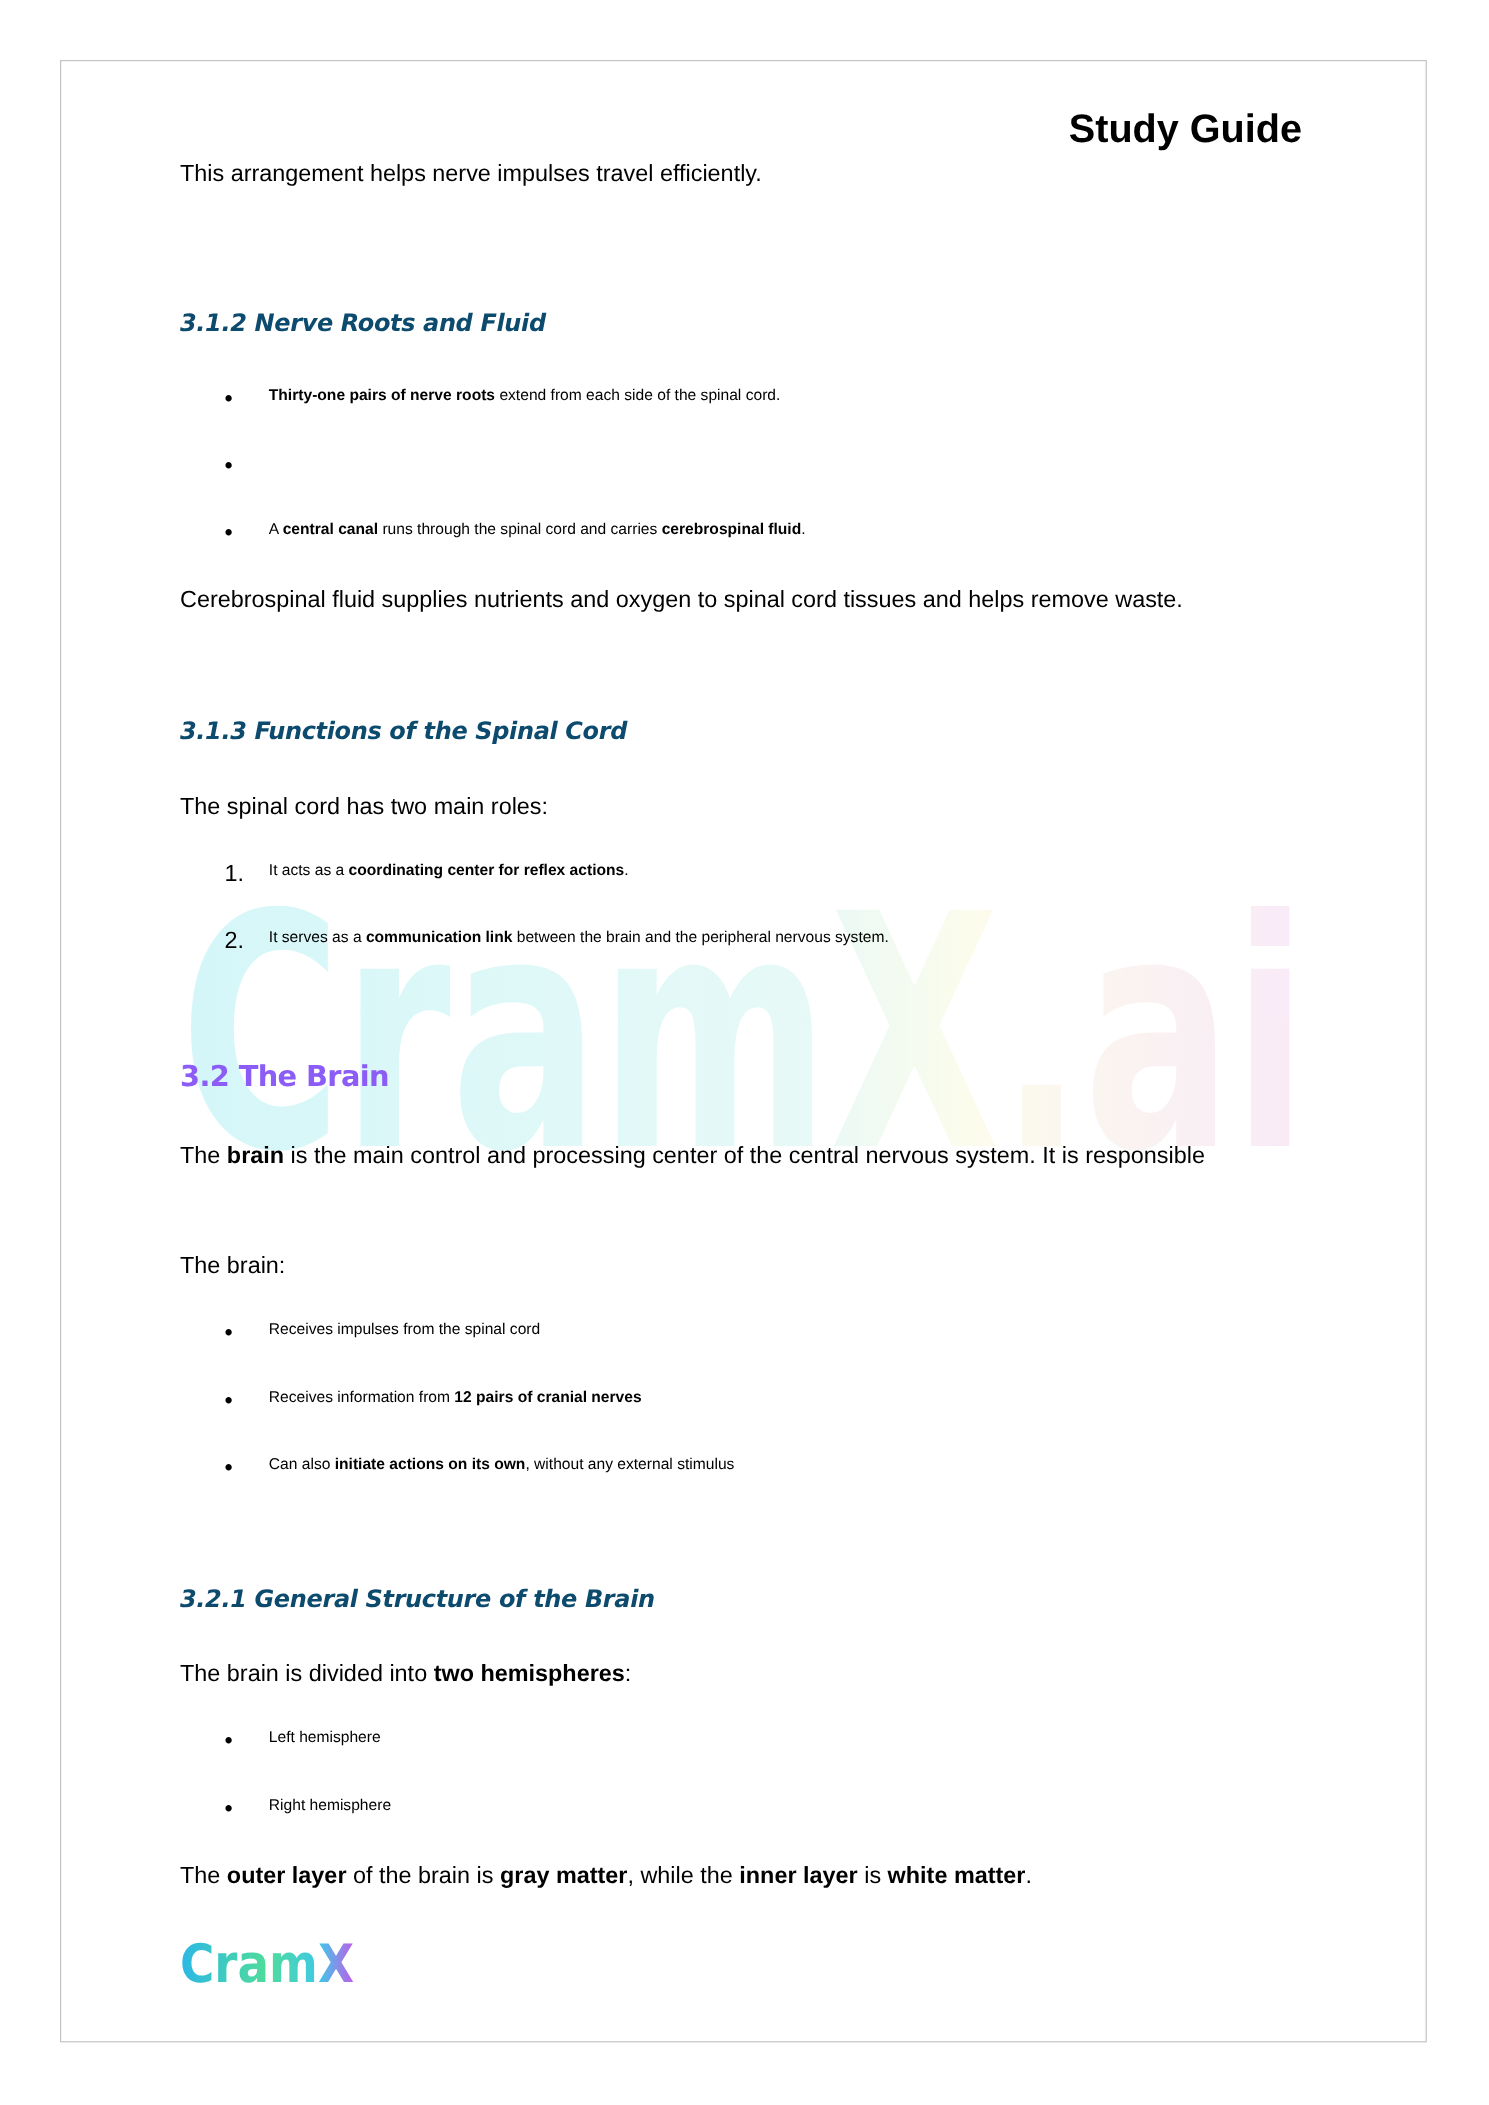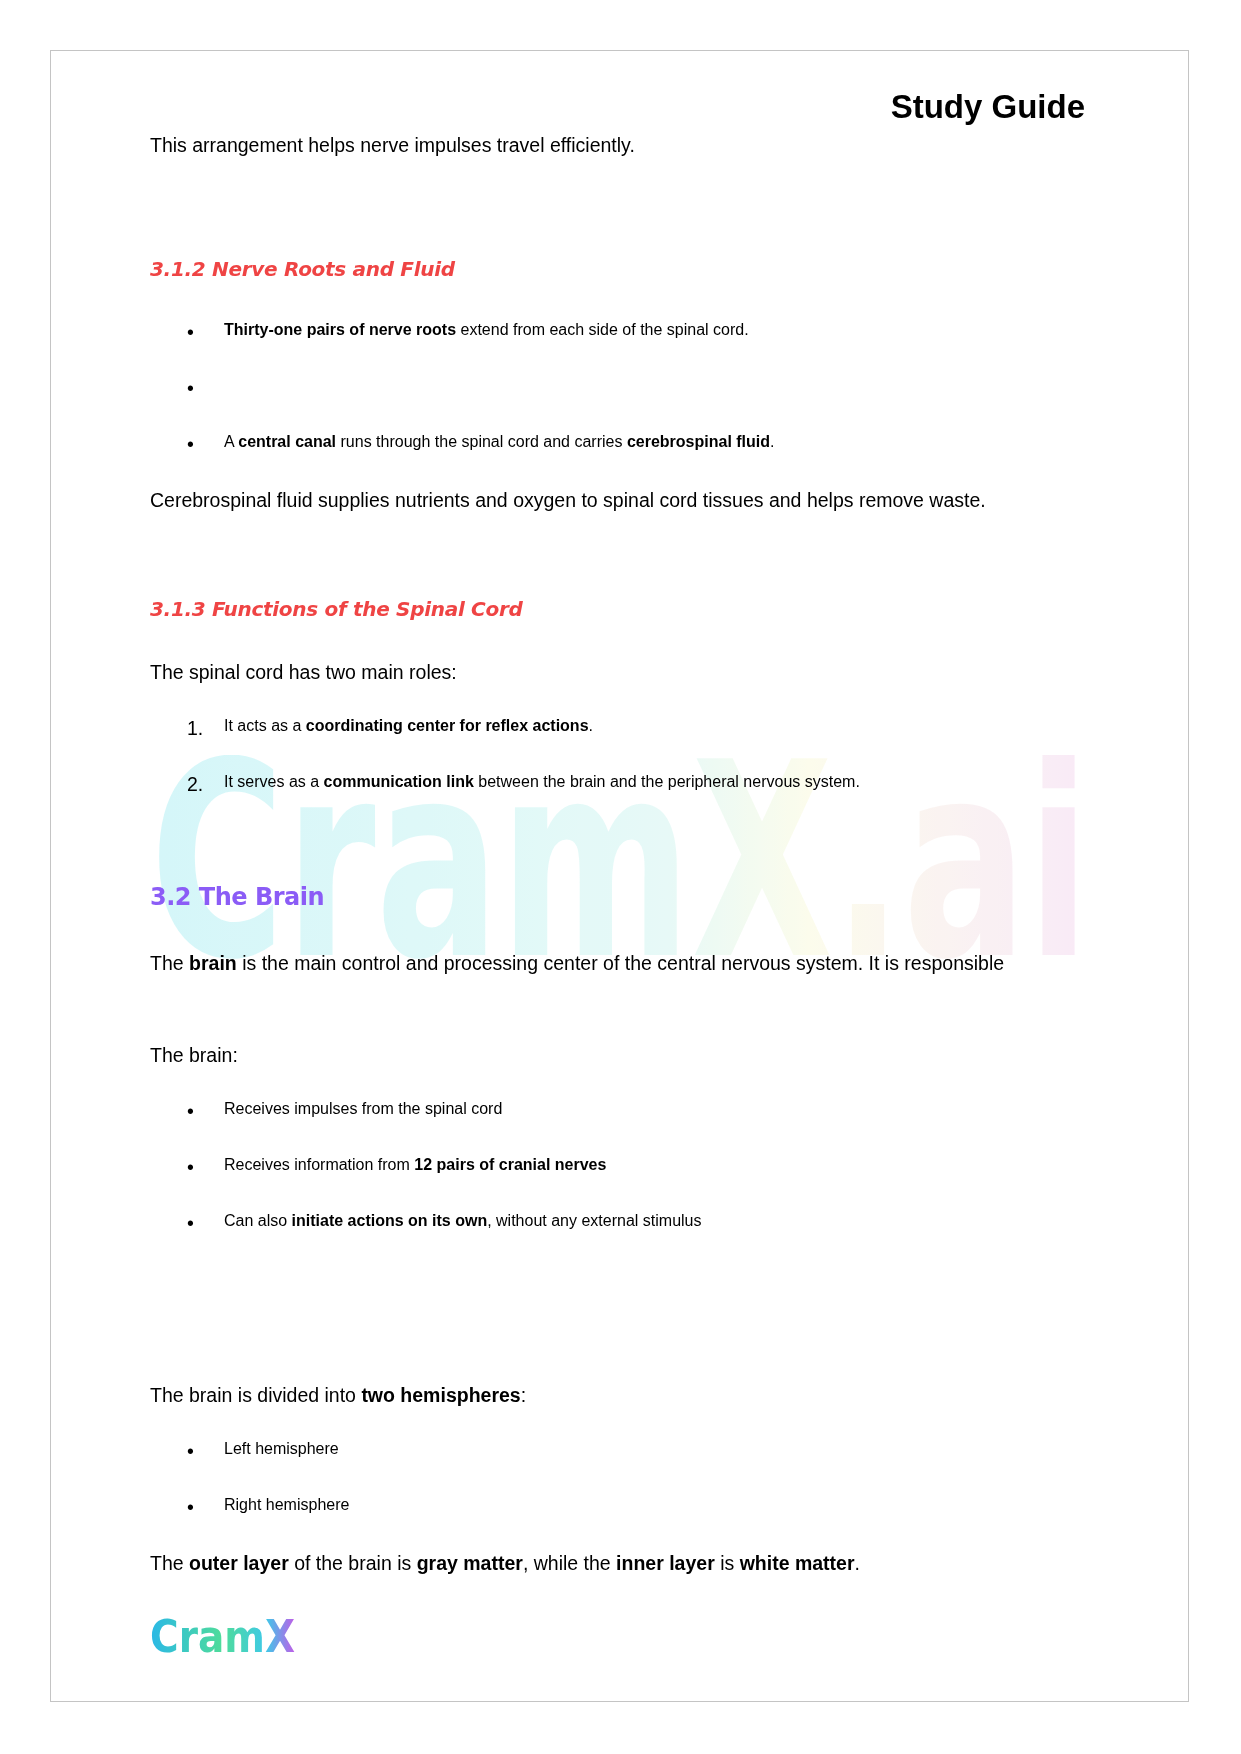--- a/index.html
+++ b/index.html
@@ -3,25 +3,25 @@
   <meta charset="utf-8">
   <style>
     html, body { margin: 0; padding: 0; background: #ffffff; }
     body { width: 1241px; height: 1754px; position: relative; overflow: hidden;
            font-family: "Liberation Sans", sans-serif; color: #000; }
     .page { position: absolute; left: 50px; top: 50px; width: 1139px; height: 1652px;
             border: 1px solid #c4c4c4; box-sizing: border-box; background: #fff; }
     .abs { position: absolute; white-space: nowrap; }
     .header-title { left: 0; width: 1085px; text-align: right; top: 88px; font-size: 33px; font-weight: bold; }
     .p { font-size: 19.5px; left: 150px; }
-    .h3 { font-family: "DejaVu Sans", sans-serif; font-style: italic; font-weight: bold; color: #ef4444;
+    .h3 { font-family: "DejaVu Sans", sans-serif; font-style: italic; font-weight: bold; color: #0c4a6e;
           font-size: 20px; left: 150px; letter-spacing: -0.3px; }
     .h2 { font-family: "DejaVu Sans", sans-serif; font-weight: bold; color: #8b5cf6; font-size: 24px; left: 150px; letter-spacing: -0.5px; }
     .bullet { font-size: 19.5px; left: 187px; }
-    .item { font-size: 16px; left: 224px; }
+    .item { font-size: 13px; left: 224px; }
     b { font-weight: bold; }
     .watermark { position: absolute; left: 150px; top: 755px; width: 940px; height: 210px; pointer-events: none; z-index: 0; }
     .content { position: absolute; left: 0; top: 0; width: 1241px; height: 1754px; z-index: 1; }
     .logo { position: absolute; left: 150px; top: 1610px; width: 150px; height: 50px; z-index: 1; }
   </style>
 </head>
 <body>
 
 <div class="page"></div>
 
@@ -71,20 +71,21 @@
 
   <div class="abs bullet" style="top:1100px">•</div>
   <div class="abs item" style="top:1100px"><span>Receives impulses from the spinal cord</span></div>
 
   <div class="abs bullet" style="top:1156px">•</div>
   <div class="abs item" style="top:1156px"><span>Receives information from </span><b>12 pairs of cranial nerves</b></div>
 
   <div class="abs bullet" style="top:1212px">•</div>
   <div class="abs item" style="top:1212px"><span>Can also </span><b>initiate actions on its own</b><span>, without any external stimulus</span></div>
 
+  <div class="abs h3" style="top:1320px">3.2.1 General Structure of the Brain</div>
 
   <div class="abs p" style="top:1384px"><span>The brain is divided into </span><b>two hemispheres</b><span>:</span></div>
 
   <div class="abs bullet" style="top:1440px">•</div>
   <div class="abs item" style="top:1440px">Left hemisphere</div>
 
   <div class="abs bullet" style="top:1496px">•</div>
   <div class="abs item" style="top:1496px">Right hemisphere</div>
 
   <div class="abs p" style="top:1552px"><span>The </span><b>outer layer</b><span> of the brain is </span><b>gray matter</b><span>, while the </span><b>inner layer</b><span> is </span><b>white matter</b><span>.</span></div>

